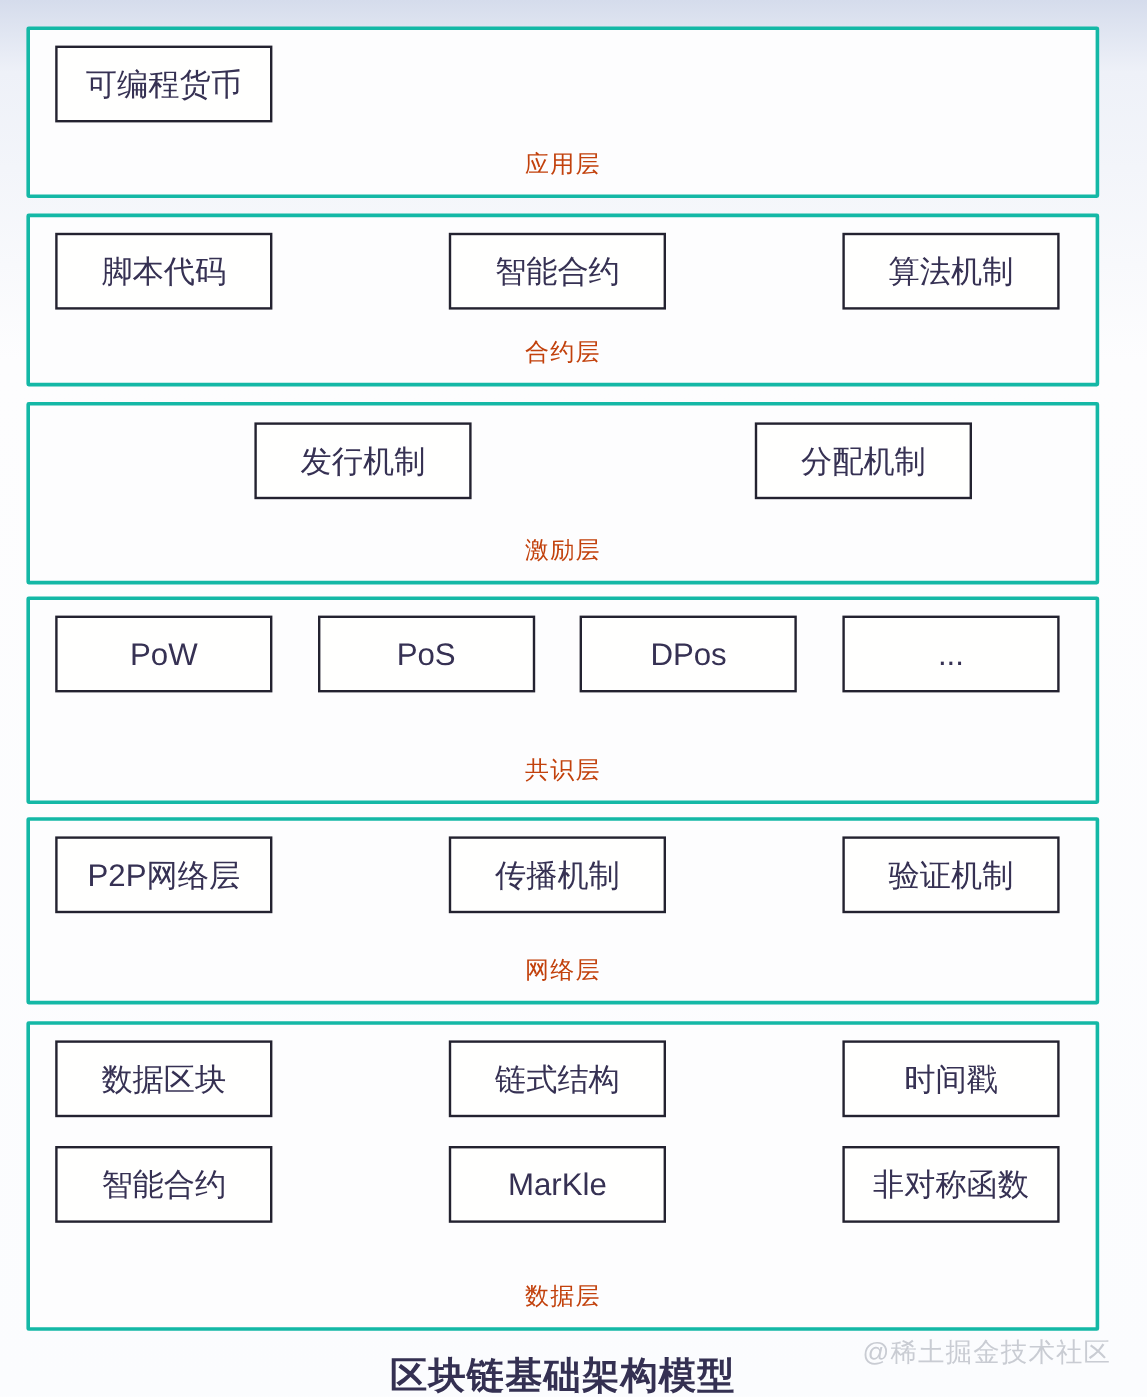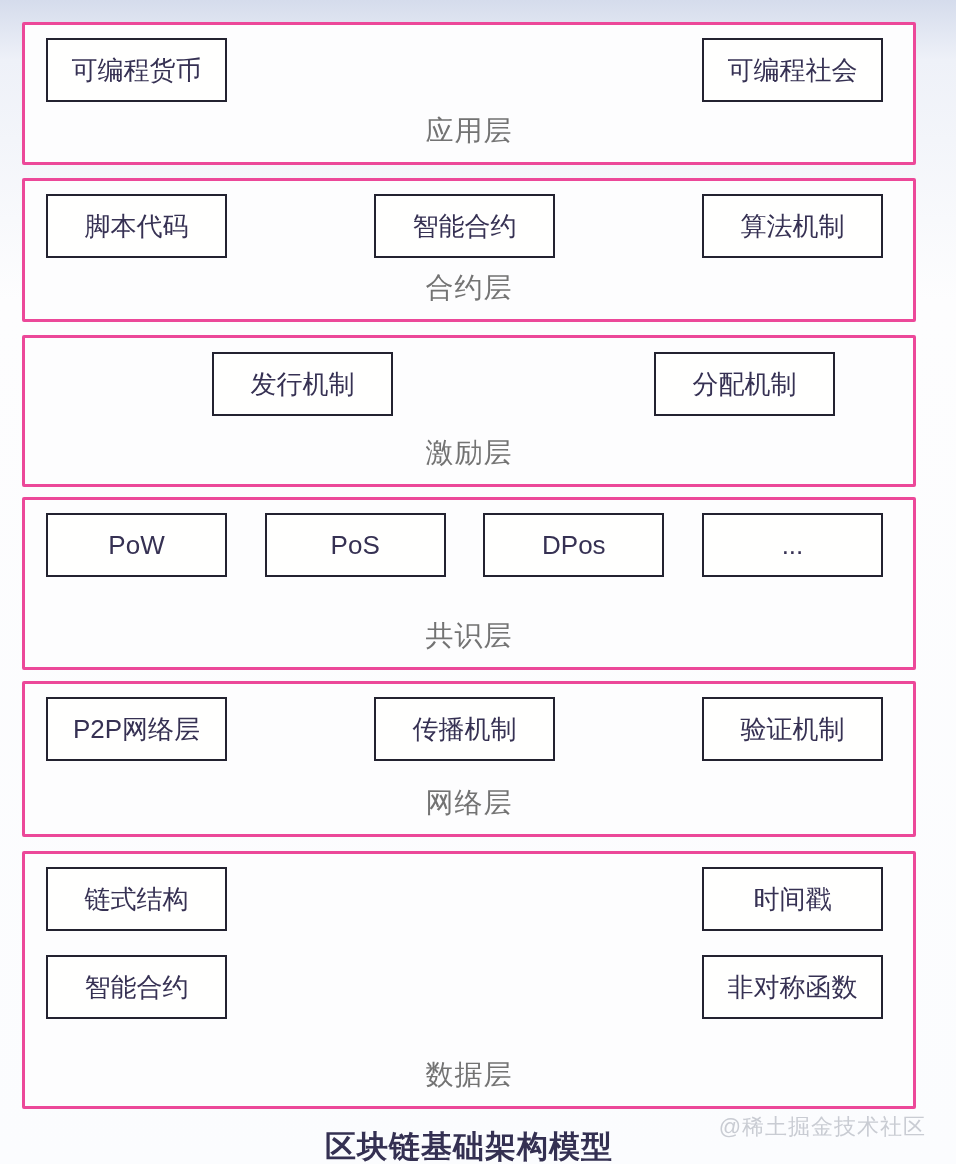--- a/index.html
+++ b/index.html
@@ -15,39 +15,39 @@
     position: relative;
   }
   .canvas {
     padding: 22px 0 0 22px;
     width: 894px;
   }
   .layer {
     box-sizing: border-box;
     width: 894px;
     background: #fdfdfe;
-    border: 3px solid #ec4899;
+    border: 3px solid #14b8a6;
     border-radius: 2px;
     display: flex;
     flex-direction: column;
   }
   .layer-application { height: 143px; margin-bottom: 13px; }
   .layer-contract    { height: 144px; margin-bottom: 13px; }
   .layer-incentive   { height: 152px; margin-bottom: 10px; }
   .layer-consensus   { height: 173px; margin-bottom: 11px; }
   .layer-network     { height: 156px; margin-bottom: 14px; }
   .layer-data        { height: 258px; margin-bottom: 0; }
 
   .row {
     display: flex;
     justify-content: space-between;
     padding: 13px 30px 0 21px;
   }
   .layer-incentive .row {
-    padding: 14px 78px 0 187px;
+    padding: 14px 103px 0 187px;
   }
   .layer-data .row-2 {
     padding-top: 24px;
   }
   .cell {
     box-sizing: border-box;
     width: 181px;
     height: 64px;
     background: #fffffe;
     border: 2px solid #232230;
@@ -55,22 +55,22 @@
     font-size: 26px;
     display: flex;
     align-items: center;
     justify-content: center;
     white-space: nowrap;
   }
   .layer-label {
     margin-top: auto;
     align-self: center;
     margin-bottom: 12px;
-    font-size: 28px;
-    color: #737373;
+    font-size: 20px;
+    color: #c2410c;
     letter-spacing: 1px;
   }
   .footer {
     width: 894px;
     margin-left: 22px;
     text-align: center;
     padding-top: 17px;
   }
   .diagram-title {
     font-size: 31px;
@@ -88,21 +88,20 @@
   }
 </style>
 </head>
 <body>
 
 <div class="canvas">
 
   <section class="layer layer-application">
     <div class="row">
       <div class="cell">可编程货币</div>
-      <div class="cell">可编程社会</div>
     </div>
     <div class="layer-label">应用层</div>
   </section>
 
   <section class="layer layer-contract">
     <div class="row">
       <div class="cell">脚本代码</div>
       <div class="cell">智能合约</div>
       <div class="cell">算法机制</div>
     </div>
@@ -131,25 +130,27 @@
     <div class="row">
       <div class="cell">P2P网络层</div>
       <div class="cell">传播机制</div>
       <div class="cell">验证机制</div>
     </div>
     <div class="layer-label">网络层</div>
   </section>
 
   <section class="layer layer-data">
     <div class="row row-1">
+      <div class="cell">数据区块</div>
       <div class="cell">链式结构</div>
       <div class="cell">时间戳</div>
     </div>
     <div class="row row-2">
       <div class="cell">智能合约</div>
+      <div class="cell">MarKle</div>
       <div class="cell">非对称函数</div>
     </div>
     <div class="layer-label">数据层</div>
   </section>
 
 </div>
 
 <div class="footer">
   <span class="diagram-title">区块链基础架构模型</span>
 </div>

